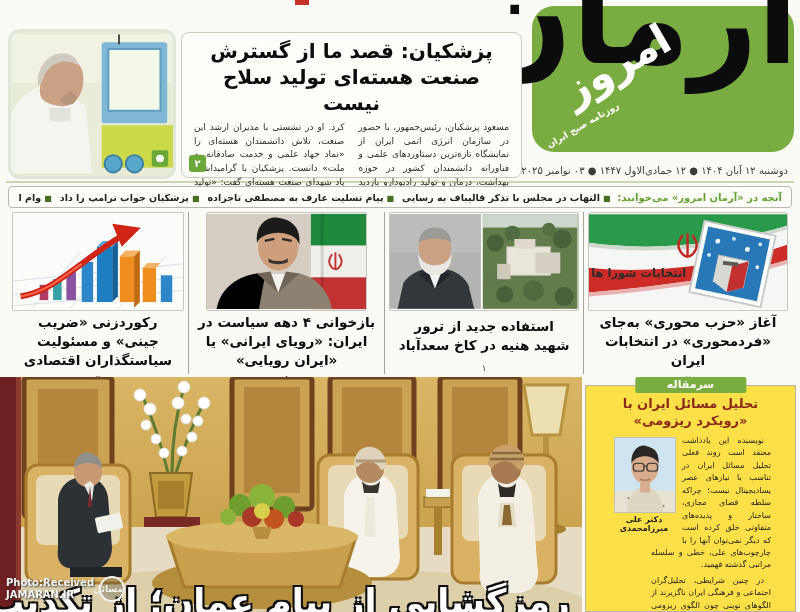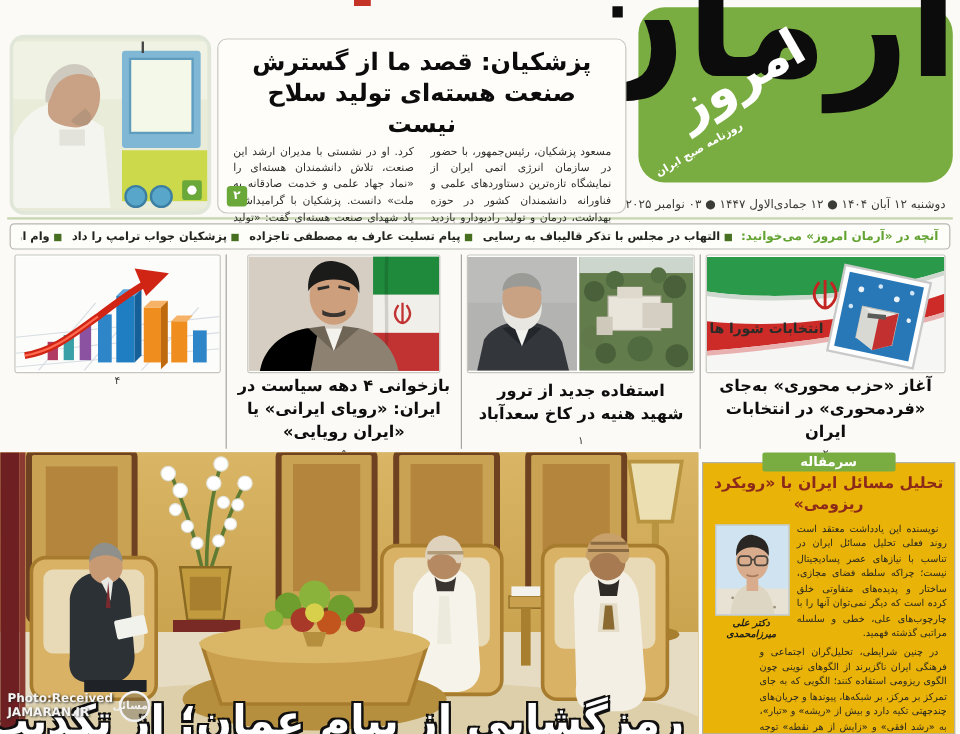--- a/index.html
+++ b/index.html
@@ -122,27 +122,27 @@
 
   
   .editorial { position:absolute; top:377px; left:585px; width:211px; height:235px; }
   .ed-kicker {
     position:absolute; top:0; left:50%; transform:translateX(-50%); z-index:2;
     background:#7aad41; color:#fff; font-size:11px; font-weight:bold;
     padding:1px 32px 2px; border-radius:2px;
   }
   .ed-box {
     position:absolute; top:8px; left:0; right:0; bottom:0;
-    border:1px solid #b2b2aa; background:#eab308; padding:4px 6px 2px; overflow:hidden;
+    border:1px solid #b2b2aa; background:#fde047; padding:4px 24px 2px; overflow:hidden;
   }
   .ed-headline {
     text-align:center; font-size:13px; font-weight:bold; color:#8b2a1a;
     margin:6px 0 5px; line-height:1.3;
   }
-  .ed-figure { float:left; width:64px; margin:2px 13px 2px 2px; margin-right:6px;font-style:italic; }
+  .ed-figure { float:left; width:64px; margin:2px 13px 2px 2px; margin-right:6px; }
   .ed-photo { width:62px; height:76px; border:1px solid #c2c2ba; background:#cfe4f0; overflow:hidden; }
   .ed-photo svg { display:block; width:100%; height:100%; }
   .ed-author { font-size:8px; font-weight:bold; color:#1c1c1a; text-align:center; margin-top:2px; }
   .ed-p { font-size:8px; line-height:1.56; text-align:justify; color:#232320; margin-bottom:3px; text-indent:7px;margin-left:41px; }
 </style>
 </head>
 <body>
 
 <div class="page">
 
@@ -312,20 +312,21 @@
             <path d="M127,44 l6,-6 l0,54 l-6,6 Z" fill="#c06a10"></path>
             <rect x="136" y="56" width="14" height="36" fill="#ef8d1e"></rect>
             <path d="M136,56 l5,-5 l14,0 l-5,5 Z" fill="#f6b266"></path>
             <rect x="155" y="64" width="12" height="28" fill="#2e86c8"></rect>
           </g>
           <path d="M8,86 C34,82 52,66 72,52 C88,40 98,32 112,24" stroke="#d02515" stroke-width="6" fill="none"></path>
           <path d="M104,10 L134,14 L114,34 Z" fill="#d02515"></path>
           <path d="M8,86 C34,82 52,66 72,52" stroke="#ff6a50" stroke-width="2" fill="none"></path>
         </svg>
       </div>
+      <div class="card-h">رکوردزنی «ضریب جینی» و مسئولیت سیاستگذاران اقتصادی</div>
       <div class="card-pn">
           <span>۴</span>
         </div>
     </div>
   </div>
 
   <div class="main-photo">
     <svg viewBox="0 0 582 235">
       <defs>
         <linearGradient id="wall" x1="0" y1="0" x2="0" y2="1">

